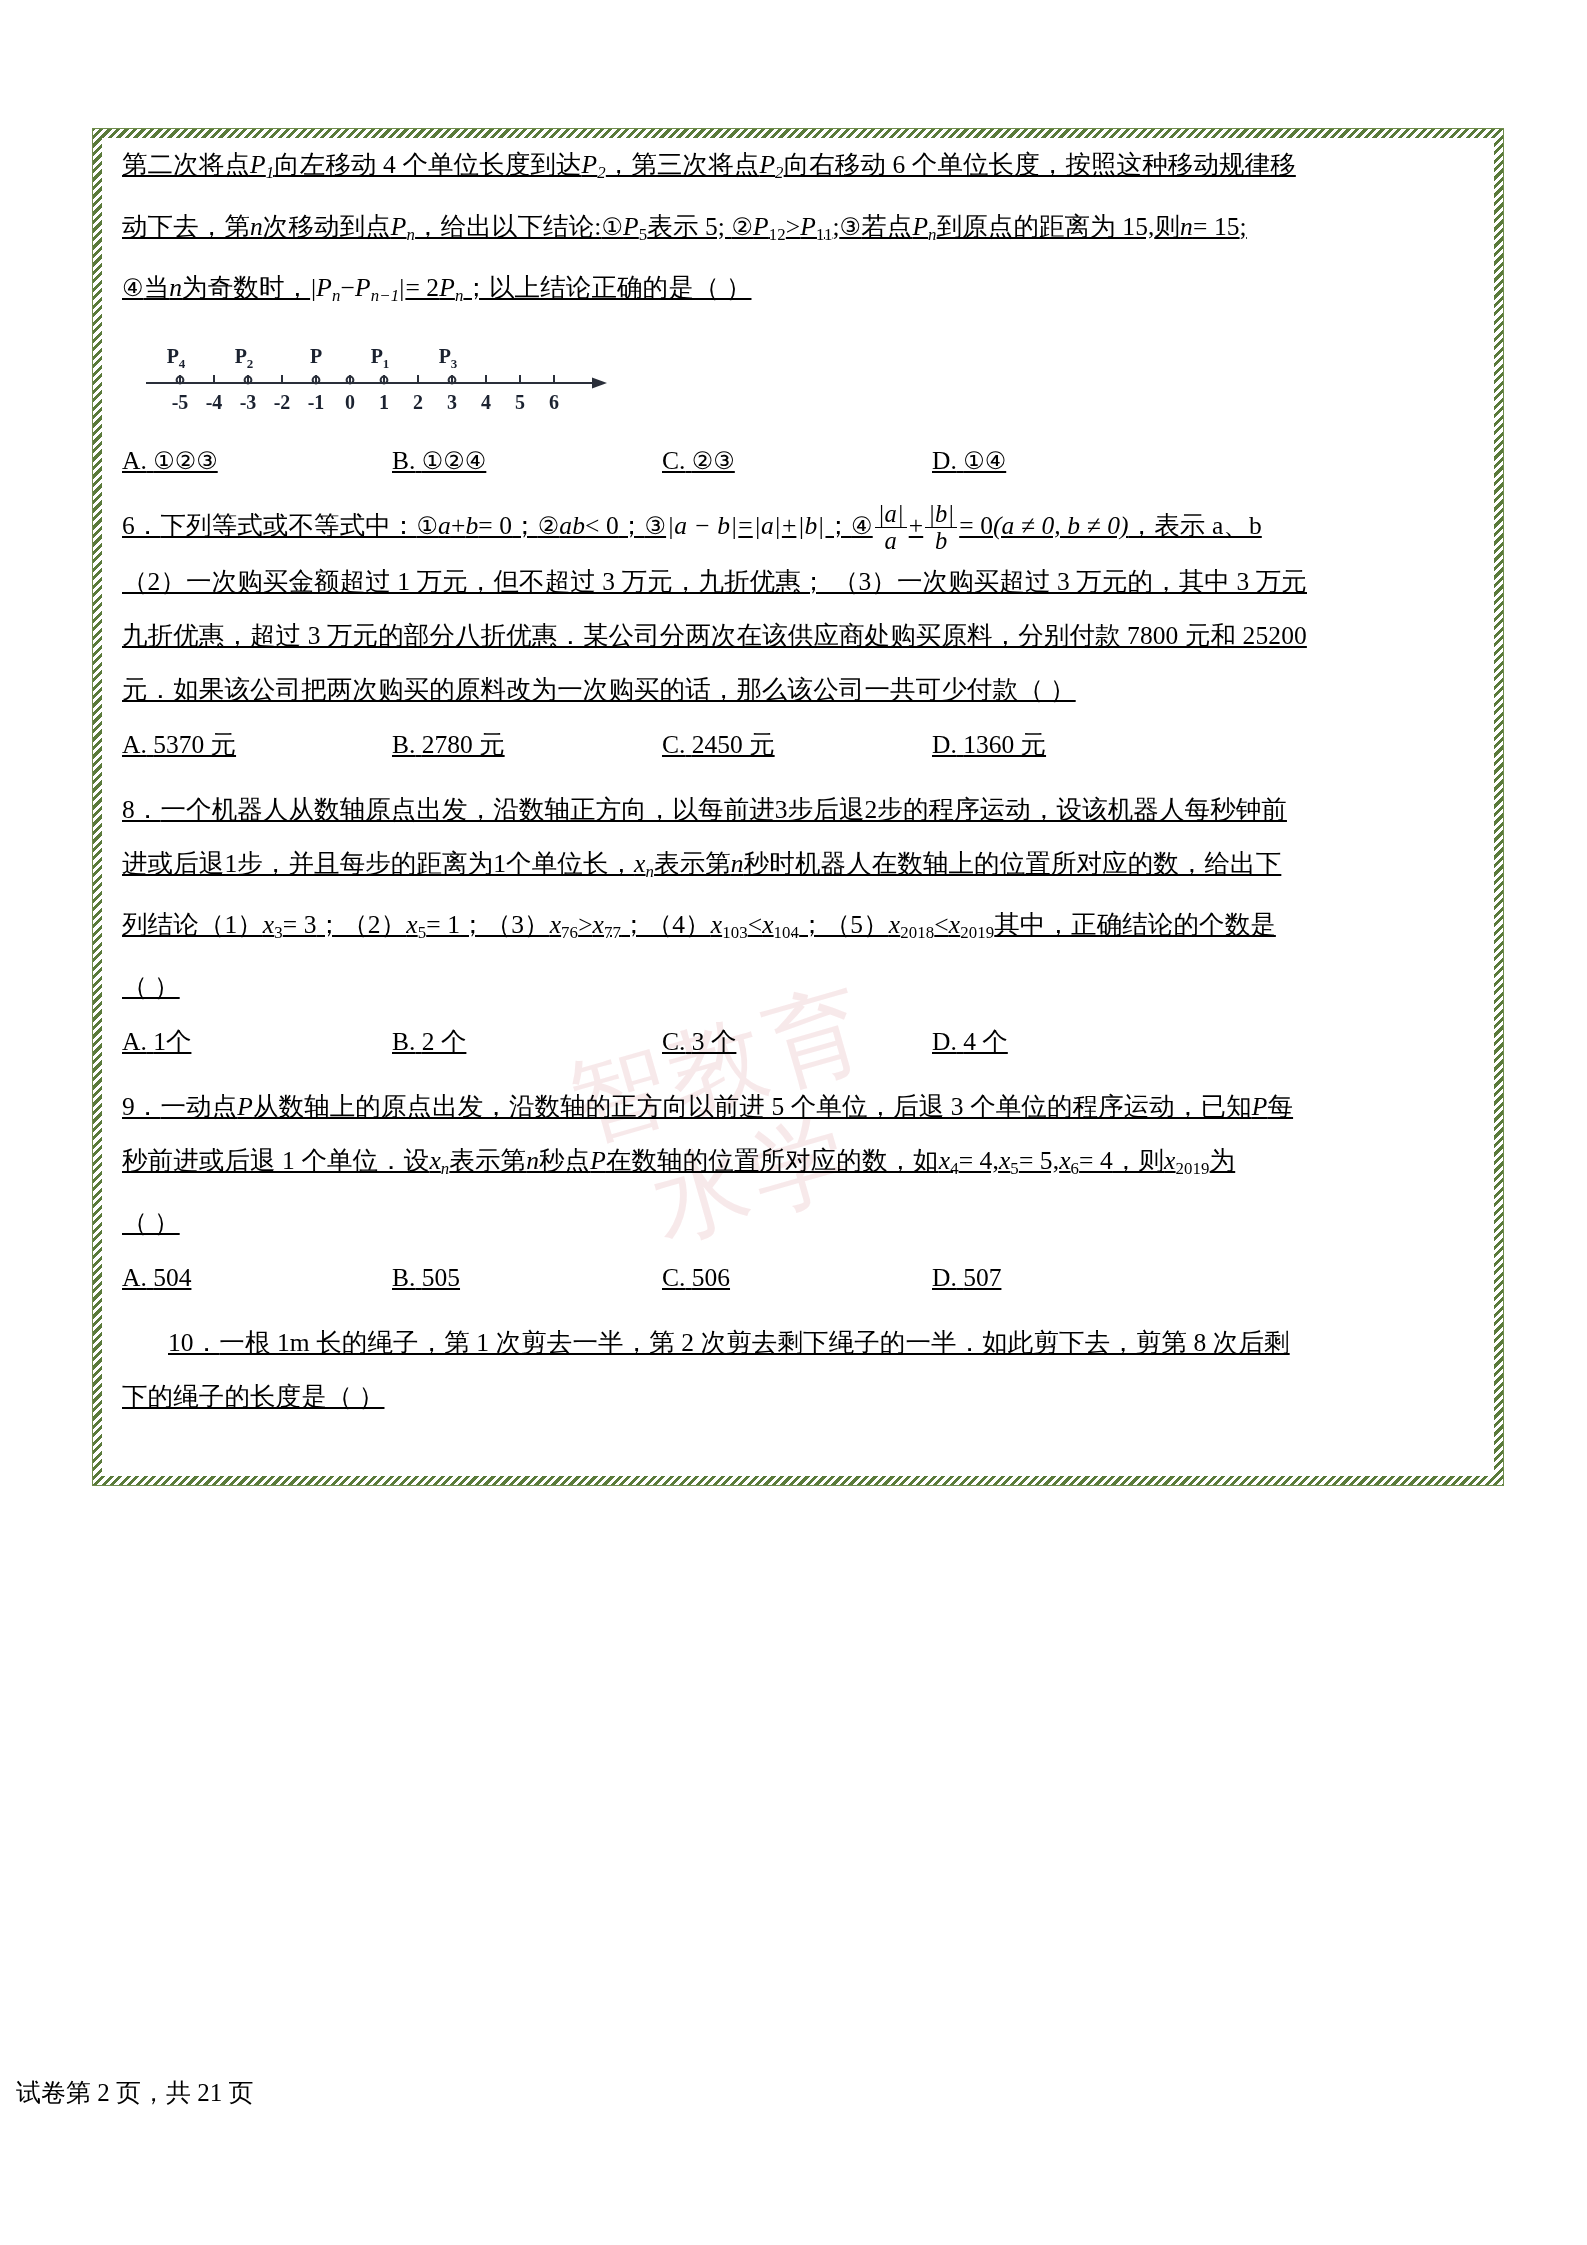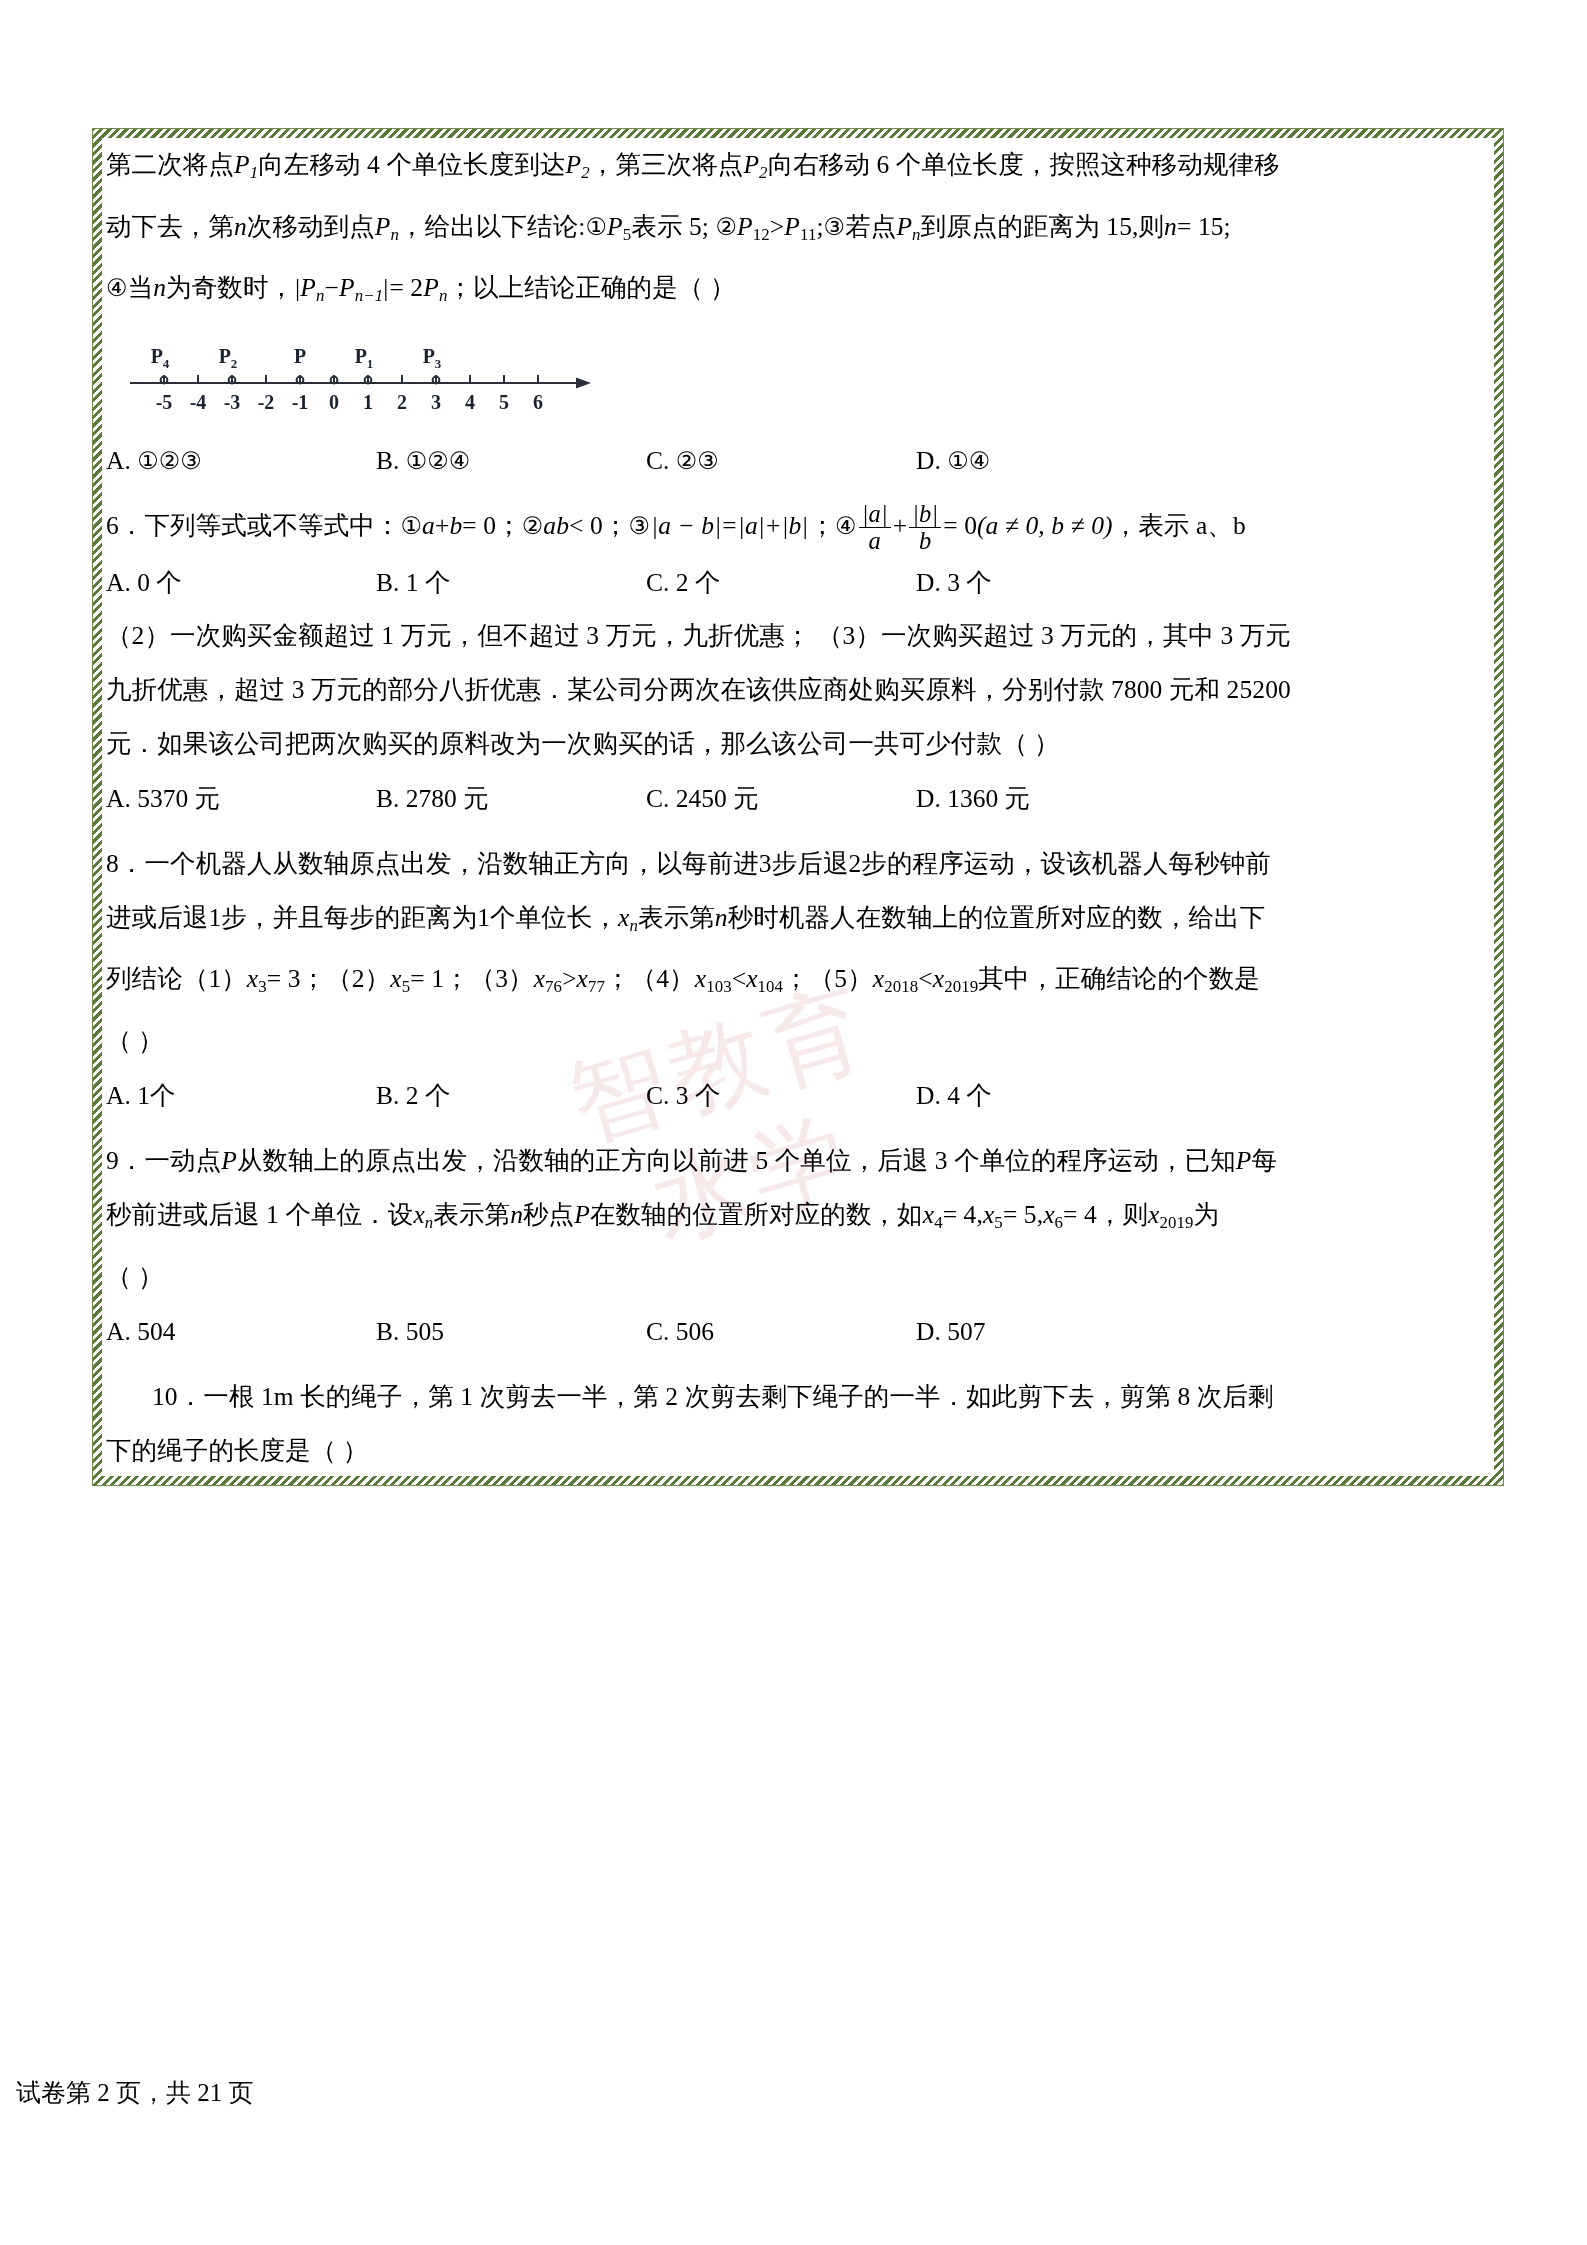--- a/index.html
+++ b/index.html
@@ -32,25 +32,26 @@
     content:"";
     position:absolute;
     left:-10px; top:-10px; right:-10px; bottom:-10px;
     border:1px solid #6f8c4c;
     pointer-events:none;
   }
 
   
   #content {
     position: absolute;
-    left: 94px;
+    left: 110px;
     top: 138px;
     width: 1376px;
     z-index: 3;
     padding: 0 12px;
+    text-decoration: underline;
   }
 
   .line {
     font-size: 25.5px;
     line-height: 54px;
     letter-spacing: 0.1px;
     white-space: nowrap;
   }
 
   .q { margin-top: 12px; }
@@ -211,26 +212,20 @@
     <div class="opt"><span class="lab">B.</span>&nbsp;<span class="circ">①②④</span></div>
     <div class="opt"><span class="lab">C.</span>&nbsp;<span class="circ">②③</span></div>
     <div class="opt"><span class="lab">D.</span>&nbsp;<span class="circ">①④</span></div>
   </div>
 
   <div class="line q">
     <span>6．</span><span>下列等式或不等式中：</span><span class="circ">①</span><span class="m">a</span><span>+</span><span class="m">b</span><span>= 0</span><span>；</span><span class="circ">②</span><span class="m">ab</span><span>&lt; 0</span><span>；</span><span class="circ">③</span><span class="abs m">a − b</span><span>=</span><span class="abs m">a</span><span>+</span><span class="abs m">b</span><span>；</span><span class="circ">④</span><span class="frac"><span class="num abs m">a</span><span class="den m">a</span></span><span>+</span><span class="frac"><span class="num abs m">b</span><span class="den m">b</span></span><span>= 0</span><span class="m">(a ≠ 0, b ≠ 0)</span><span>，表示 a、b</span>
   </div>
 
 
-  <div class="opts">
-    <div class="opt"><span>A.</span>&nbsp;<span>0 个</span></div>
-    <div class="opt"><span>B.</span>&nbsp;<span>1 个</span></div>
-    <div class="opt"><span>C.</span>&nbsp;<span>2 个</span></div>
-    <div class="opt"><span>D.</span>&nbsp;<span>3 个</span></div>
-  </div>
 
   <div class="line">（2）一次购买金额超过 1 万元，但不超过 3 万元，九折优惠；  （3）一次购买超过 3 万元的，其中 3 万元</div>
   <div class="line">九折优惠，超过 3 万元的部分八折优惠．某公司分两次在该供应商处购买原料，分别付款 7800 元和 25200</div>
   <div class="line">元．如果该公司把两次购买的原料改为一次购买的话，那么该公司一共可少付款（          ）</div>
 
   <div class="opts">
     <div class="opt"><span>A.</span>&nbsp;<span>5370 元</span></div>
     <div class="opt"><span>B.</span>&nbsp;<span>2780 元</span></div>
     <div class="opt"><span>C.</span>&nbsp;<span>2450 元</span></div>
     <div class="opt"><span>D.</span>&nbsp;<span>1360 元</span></div>

